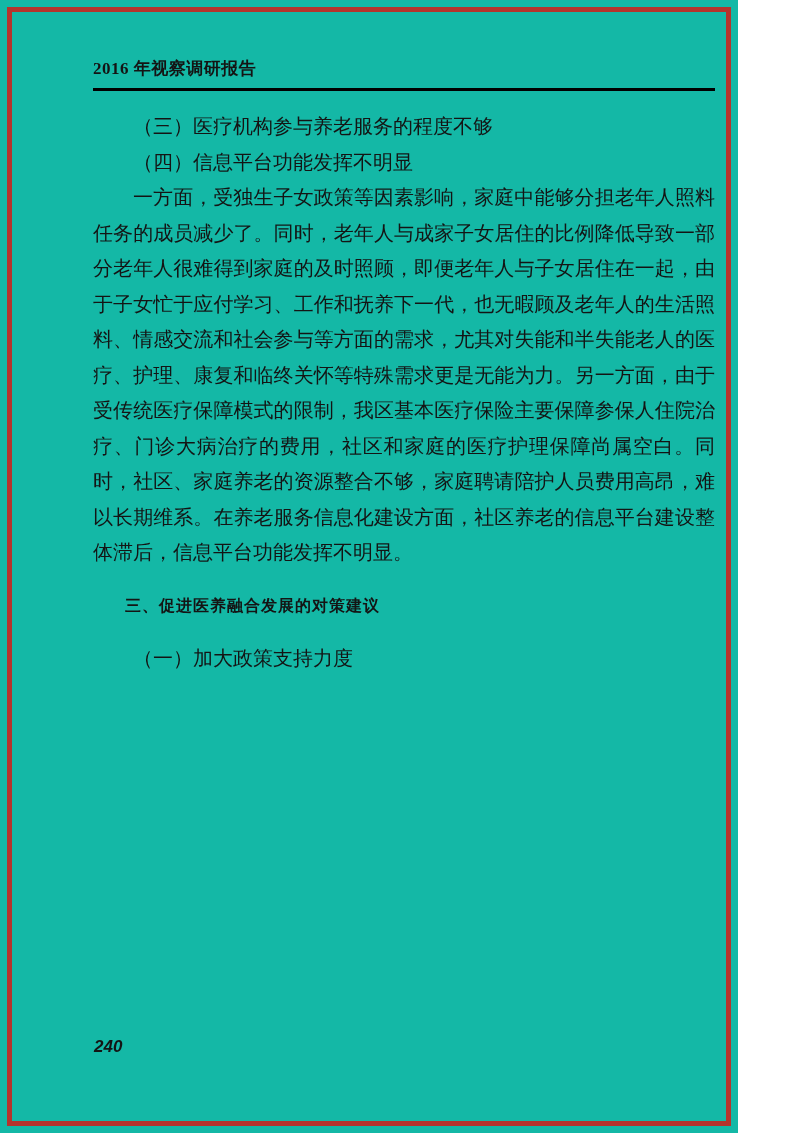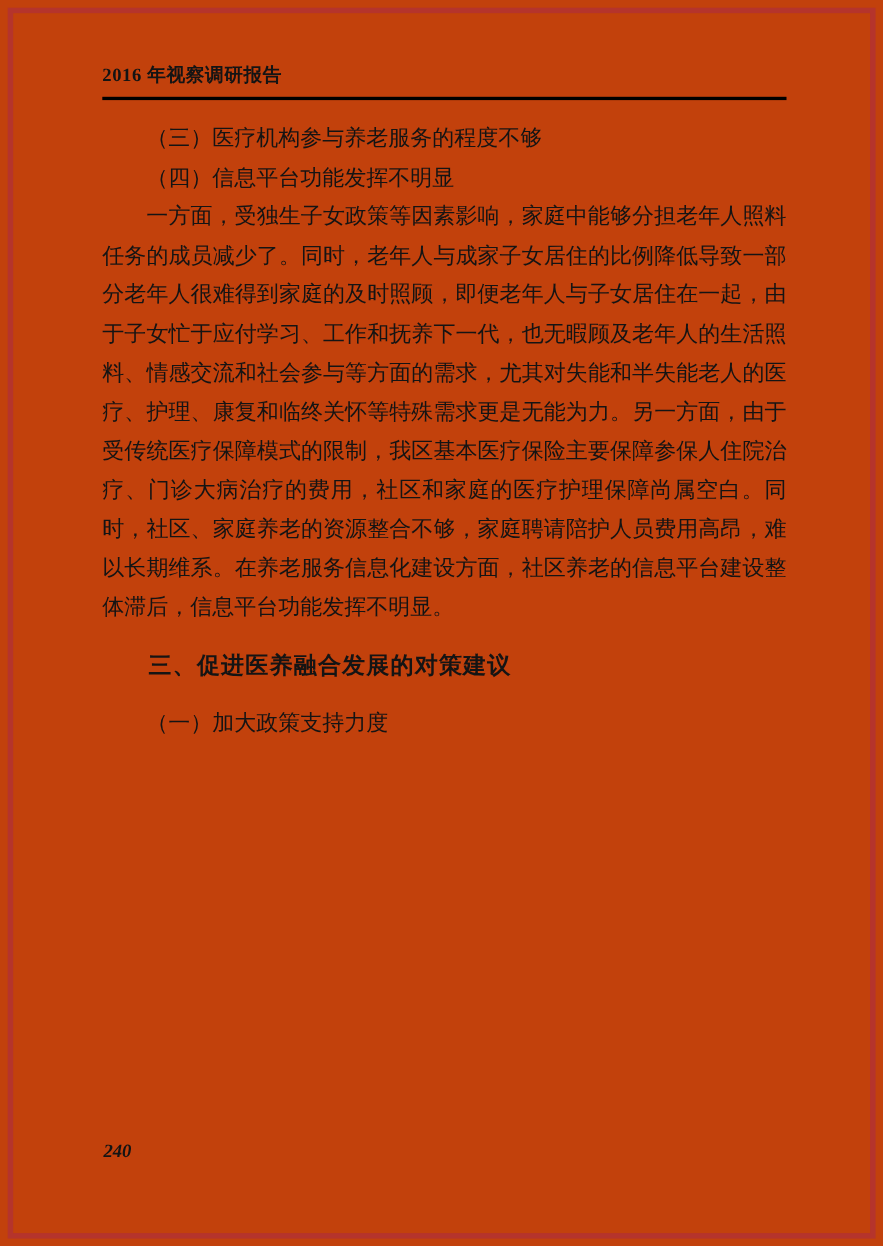--- a/index.html
+++ b/index.html
@@ -1,21 +1,21 @@
 <!DOCTYPE html>
 <html><head>
 <meta charset="utf-8">
 <style>
   html, body { margin: 0; padding: 0; background: #ffffff; }
 
   .page {
     position: relative;
-    width: 803px;
+    width: 738px;
     height: 1133px;
-    background: #c2410c;
+    background: #14b8a6;
     overflow: hidden;
     font-family: "Liberation Serif", "DejaVu Serif", serif;
     color: #141414;
   }
 
   
   .page-frame {
     position: absolute;
     inset: 7px;
     border: 5px solid #b5342c;
@@ -58,36 +58,36 @@
   .h3 {
     margin: 0;
     font-size: 20px;
     line-height: 35.5px;
     font-weight: normal;
     text-indent: 2em;
   }
 
   .h2 {
     margin: 17px 0 18px 0;
-    font-size: 21px;
+    font-size: 16px;
     line-height: 35.5px;
     font-weight: bold;
     text-indent: 2em;
     font-family: "Liberation Sans", "DejaVu Sans", sans-serif;
     letter-spacing: 1px;
   }
 
   .page-number {
     position: absolute;
     left: 94px;
     top: 1037px;
     font-size: 17px;
     font-weight: bold;
     font-style: italic;
-    font-family: Liberation Serif, serif;
+    font-family: Liberation Sans, sans-serif;
     color: #141414;
   }
 </style>
 </head>
 <body>
 
 <div class="page">
 
   <div class="page-frame"></div>
 

